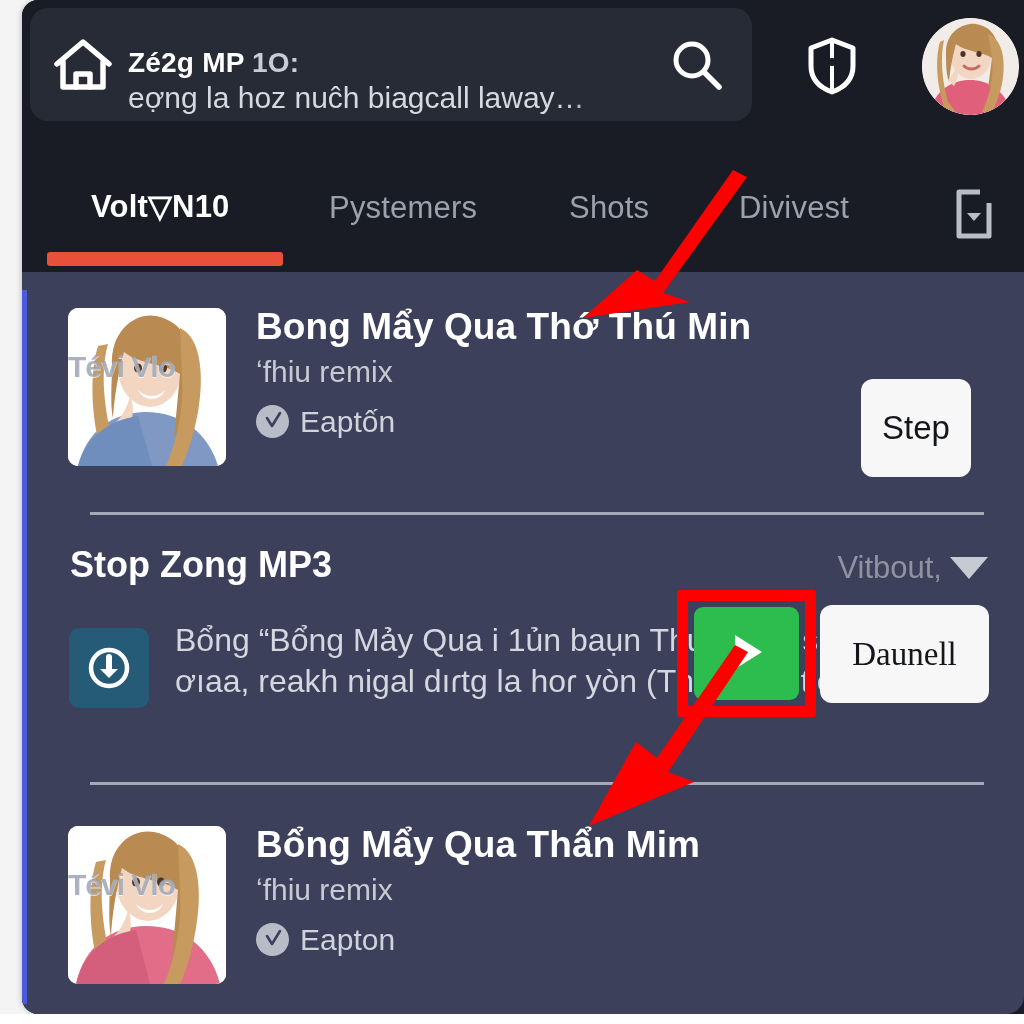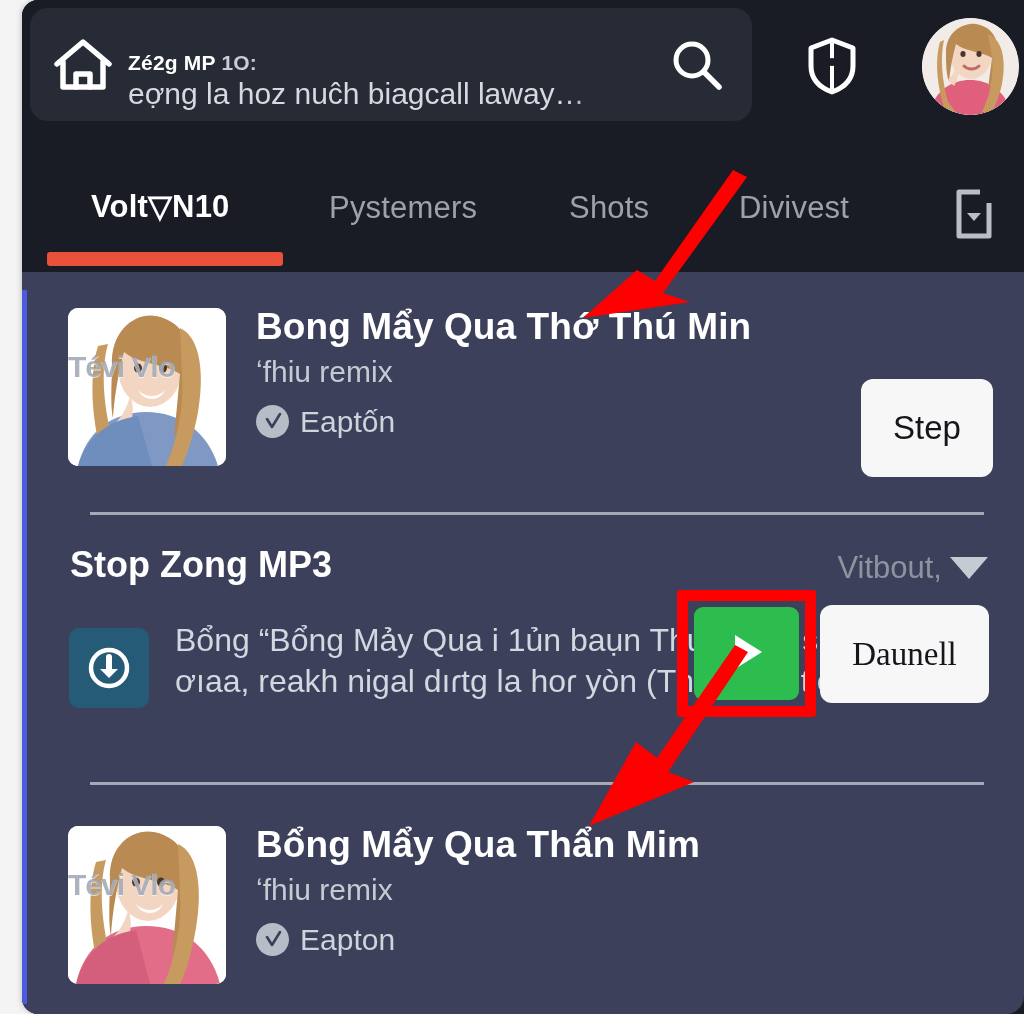--- a/index.html
+++ b/index.html
@@ -63,21 +63,21 @@
     flex: 1;
     display: flex;
     flex-direction: column;
     justify-content: center;
     gap: 2px;
     overflow: hidden;
     padding-right: 6px;
   }
   .search-title {
     color: #ffffff;
-    font-size: 21px;
+    font-size: 28px;
     font-weight: bold;
     letter-spacing: 0.2px;
     white-space: nowrap;
     margin-top: 32px;
   }
   .search-title .dim { color: #c9ccd4; font-weight: bold; }
   .search-sub {
     color: #d6d9e0;
     font-size: 30px;
     white-space: nowrap;
@@ -237,21 +237,20 @@
     line-height: 1.15;
   }
   .song-sub {
     color: #c6cad3;
     font-size: 30px;
     margin-top: 6px;
     white-space: nowrap;
   }
   .song-chan {
     display: flex;
-    align-items: center;
     gap: 11px;
     margin-top: 16px;
   }
   .chan-badge {
     width: 33px;
     height: 33px;
     border-radius: 50%;
     background: #b8bcc6;
     display: flex;
     align-items: center;
@@ -271,21 +270,21 @@
     border-radius: 12px;
     font-family: "Liberation Sans", sans-serif;
     display: flex;
     align-items: center;
     justify-content: center;
     cursor: pointer;
   }
   .btn-step {
     left: 839px;
     top: 79px;
-    width: 132px;
+    width: 110px;
     height: 98px;
     font-size: 33px;
   }
   .btn-daunell {
     left: 798px;
     top: 333px;
     width: 169px;
     height: 98px;
     font-size: 33px;
     font-family: Liberation Serif, serif;

